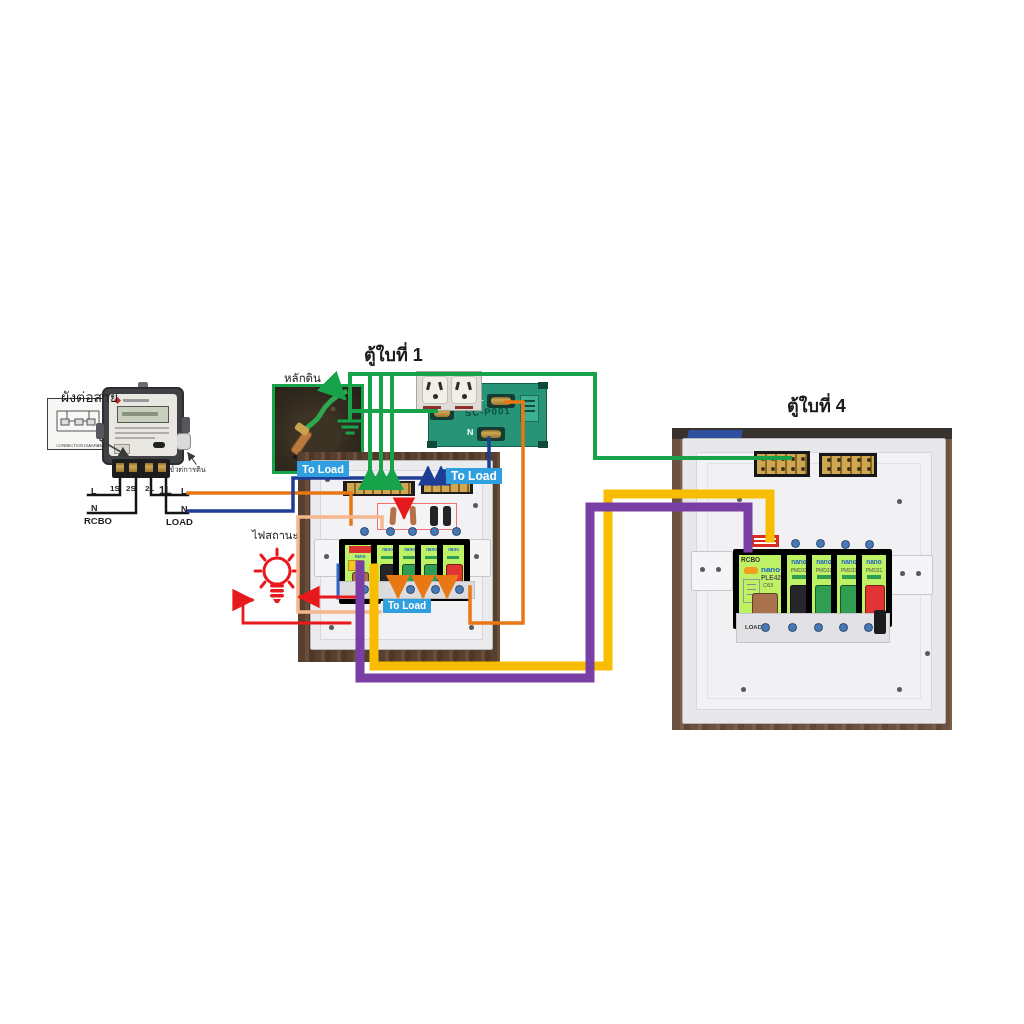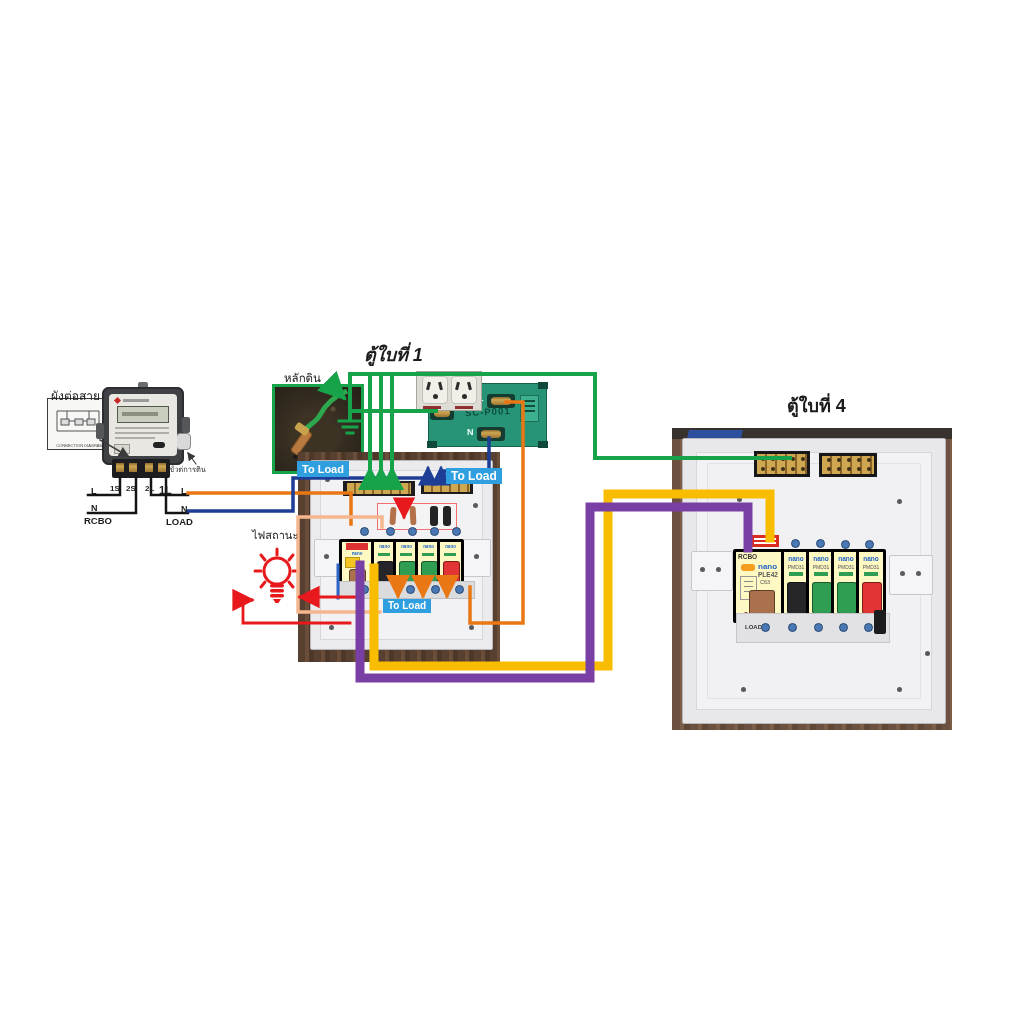--- a/index.html
+++ b/index.html
@@ -9,38 +9,38 @@
   .toload{position:absolute;background:#2f9fe0;color:#fff;font-weight:bold;
           font-size:11px;line-height:14px;padding:1px 5px;z-index:6;white-space:nowrap;}
   .wires{position:absolute;left:0;top:0;z-index:5;pointer-events:none;}
   .wood1{background:repeating-linear-gradient(90deg,#57402f 0 7px,#6a4e39 7px 11px,#4d3728 11px 16px);}
   .wood2{background:repeating-linear-gradient(90deg,#6d5140 0 8px,#7c5d48 8px 12px,#614736 12px 18px);}
   .shell{background:#ebebed;border:1px solid #b8b8bc;border-radius:2px;}
   .panel{position:absolute;background:#f2f2f4;border:1px solid #d7d7db;}
   .brass{background:linear-gradient(#8a6a2f,#cfa751 35%,#9a7534);}
   .scr{position:absolute;width:5px;height:5px;border-radius:50%;background:#59595e;}
   .scrB{position:absolute;width:9px;height:9px;border-radius:50%;background:#4a78b4;border:1px solid #29496f;box-sizing:border-box;}
-  .brk{position:absolute;background:#fef9c3;border:3px solid #000000;border-radius:2px;text-decoration:underline;}
+  .brk{position:absolute;background:#bef264;border:6px solid #000000;border-radius:2px;text-decoration:underline;}
   .tog{position:absolute;border-radius:3px;border:1px solid rgba(0,0,0,.45);}
   .nanoTxt{color:#1e64c8;font-weight:bold;display:block;text-align:center;}
   .mdl{color:#555;display:block;text-align:center;}
   .led{position:absolute;background:#2f9e53;}
   .dinclip{position:absolute;background:#f5f5f7;border:1px solid #c6c6cb;border-radius:2px;}
   .thai{position:absolute;color:#1c1c1c;z-index:6;white-space:nowrap;}
 </style>
 </head>
 <body>
 
 <div id="canvas">
 
 
-  <div class="thai bold" style="left:364px;top:340px;font-size:18px;font-style:italic;">ตู้ใบที่ 1</div>
+  <div class="thai bold" style="left:364px;top:340px;font-size:18px;">ตู้ใบที่ 1</div>
   <div class="thai bold" style="left:787px;top:391px;font-size:18px;">ตู้ใบที่ 4</div>
 
-  <div class="thai" style="left:51px;top:386px;font-size:12px;">ผังต่อสาย</div>
+  <div class="thai" style="left:61px;top:386px;font-size:14px;">ผังต่อสาย</div>
   <div class="abs" style="left:47px;top:398px;width:63px;height:50px;border:1.5px solid #3c3c3c;background:#f7f7f5;">
     <svg width="60" height="38" style="position:absolute;left:1px;top:2px;">
       <g stroke="#555" stroke-width="1" fill="none">
         <path d="M8,30 V10 H50 V30"></path>
           <path d="M18,10 V20 H40 V10"></path>
         <rect x="12" y="18" width="8" height="6" fill="#ddd"></rect>
         <rect x="26" y="18" width="8" height="6" fill="#ddd"></rect>
         <rect x="38" y="18" width="8" height="6" fill="#ddd"></rect>
         <path d="M8,30 H52"></path>
       </g>

